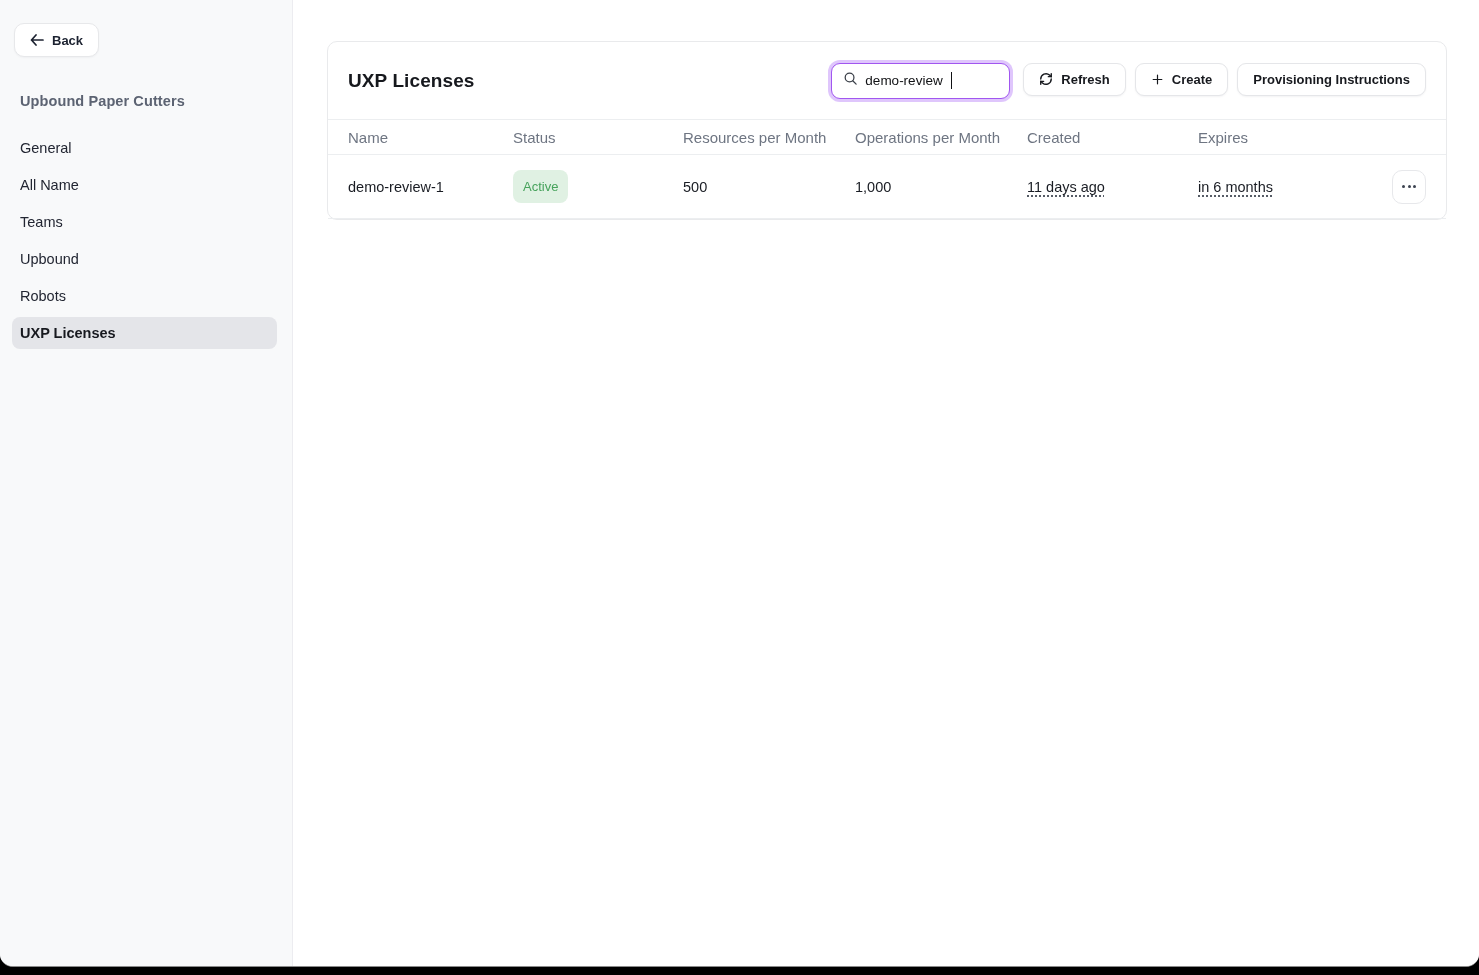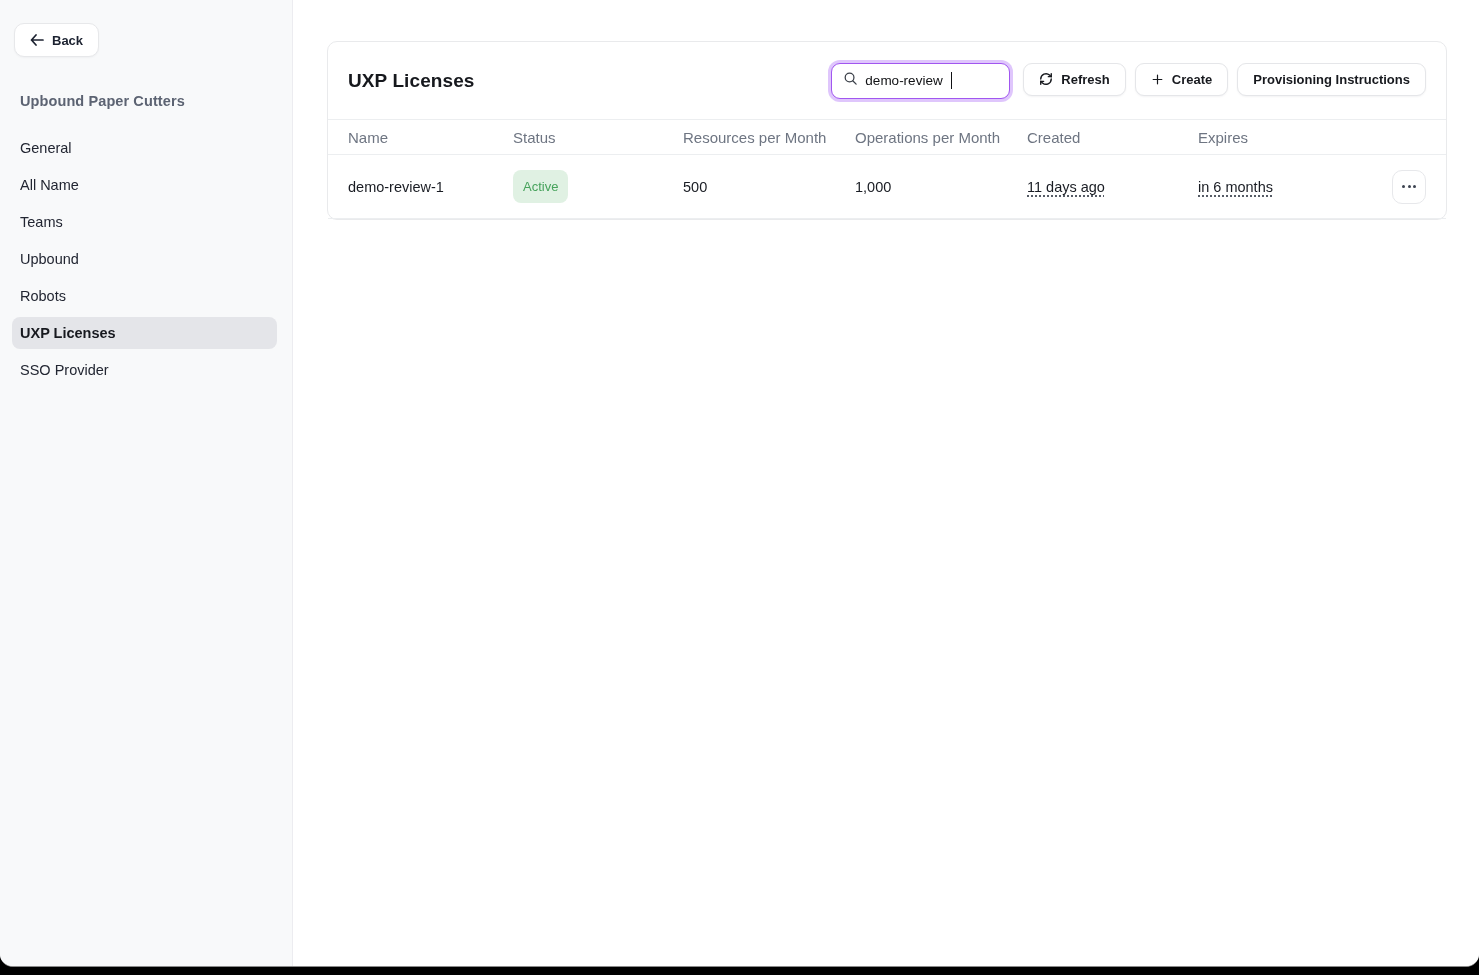--- a/index.html
+++ b/index.html
@@ -162,21 +162,20 @@
 
     <div class="org-title">Upbound Paper Cutters</div>
 
     <nav class="nav">
       <div class="nav-item">General</div>
       <div class="nav-item">All Name</div>
       <div class="nav-item">Teams</div>
       <div class="nav-item">Upbound</div>
       <div class="nav-item">Robots</div>
       <div class="nav-item active">UXP Licenses</div>
-      <div class="nav-item">SSO Provider</div>
     </nav>
   </aside>
 
   <main class="main">
     <section class="card">
 
       <div class="card-header">
         <h1 class="card-title">UXP Licenses</h1>
 
         <div class="header-actions">

